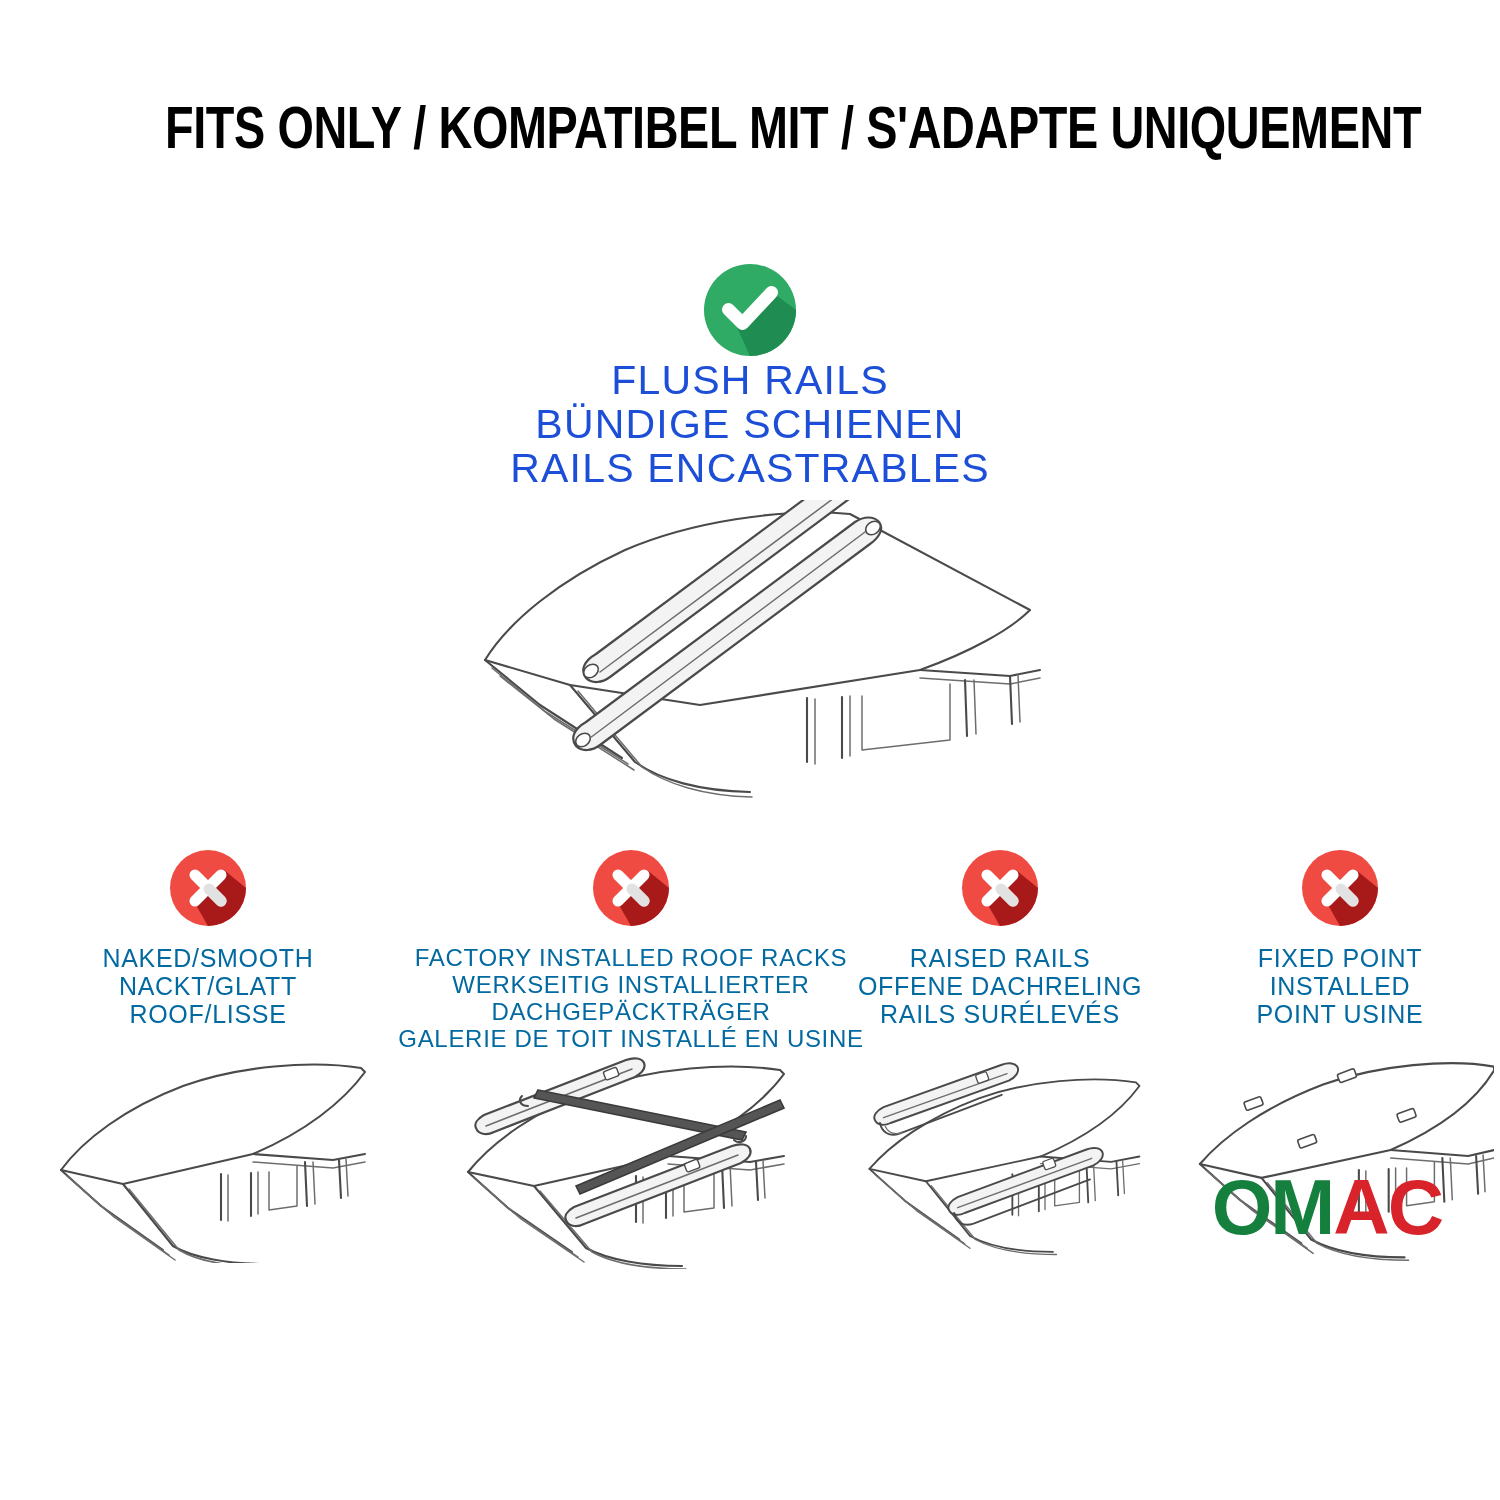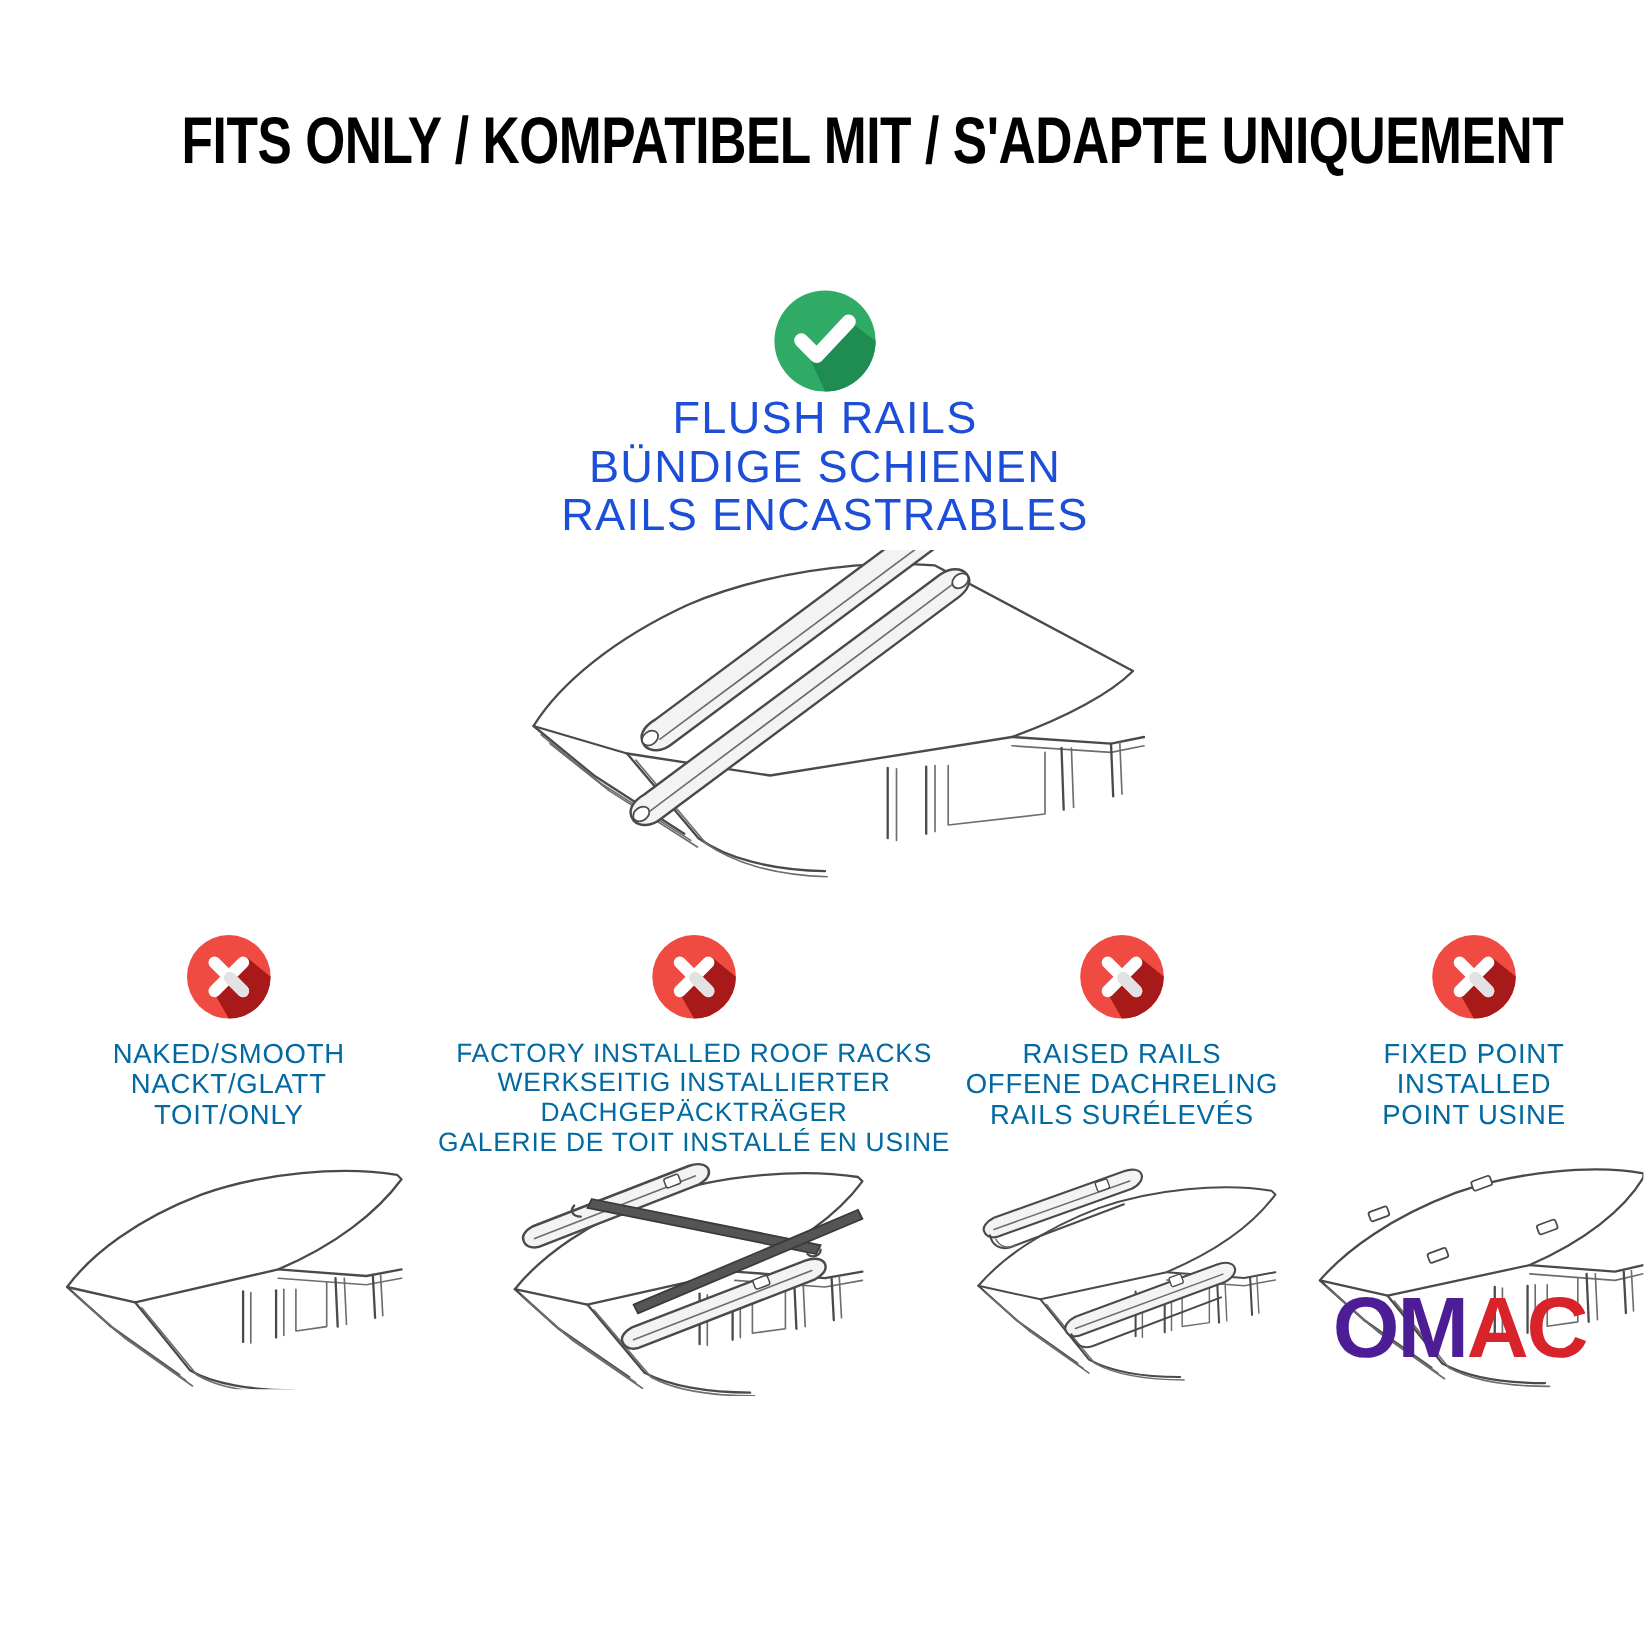--- a/index.html
+++ b/index.html
@@ -67,21 +67,21 @@
     position:absolute;
     left:0;top:848px;width:1500px;height:460px;
   }
   .col{
     position:absolute;
     top:0;
     text-align:center;
   }
   .col.c1{left:38px;width:340px;}
   .col.c2{left:398px;width:466px;}
-  .col.c3{left:850px;width:300px;margin-left:20px;}
+  .col.c3{left:850px;width:300px;}
   .col.c4{left:1186px;width:308px;}
 
   .x-wrap{
     width:80px;height:80px;
     margin:0 auto 16px auto;
   }
   .x-wrap svg{display:block;width:80px;height:80px;}
 
   .col-label div{
     font-size:25px;
@@ -112,21 +112,21 @@
   .logo{
     position:absolute;
     right:58px;bottom:36px;
     font-weight:bold;
     font-size:78px;
     line-height:78px;
     letter-spacing:-2px;
     font-family:"Liberation Sans", sans-serif;
     transform:scaleX(1.0);
   }
-  .logo .om{color:#4c1d95;}
+  .logo .om{color:#15803d;}
   .logo .ac{color:#d8232a;text-align:right;}
 
   .line{fill:none;stroke:#4a4a4a;stroke-width:2.1;stroke-linecap:round;stroke-linejoin:round;}
   .line-thin{fill:none;stroke:#6d6d6d;stroke-width:1.5;stroke-linecap:round;stroke-linejoin:round;}
   .rail{fill:#f3f3f3;stroke:#4a4a4a;stroke-width:2.2;stroke-linejoin:round;stroke-linecap:round;}
   .rail-dark{fill:#555;stroke:#3a3a3a;stroke-width:1.6;}
 </style>
 </head>
 <body>
 
@@ -202,21 +202,21 @@
         <svg viewBox="0 0 80 80" xmlns="http://www.w3.org/2000/svg">
           <circle cx="40" cy="40" r="38" fill="#ef4b42"></circle>
           <path d="M40 78 A38 38 0 0 0 78 40 L56 22 L40 38 L24 50 Z" fill="#a81a1a"></path>
           <path d="M27 27 L53 53 M53 27 L27 53" stroke="#ffffff" stroke-width="11" stroke-linecap="round"></path>
           <path d="M41 41 L53 53" stroke="#e2e2e2" stroke-width="11" stroke-linecap="round"></path>
         </svg>
       </div>
       <div class="col-label">
         <div>NAKED/SMOOTH</div>
         <div>NACKT/GLATT</div>
-        <div>TOIT/ONLY</div>
+        <div>ROOF/LISSE</div>
       </div>
       <div class="col-illus">
         <svg width="330" height="205" viewBox="0 0 330 205" xmlns="http://www.w3.org/2000/svg">
           <path class="line" d="M18,112 C40,82 82,50 140,28 C196,8 268,2 318,10
                    L318,10 L322,14 C300,44 262,74 210,96 L80,126 Z" fill="#ffffff"></path>
           <path class="line" d="M18,112 L58,148 L120,192"></path>
           <path class="line-thin" d="M24,118 L64,153 L126,197"></path>
           <path class="line-thin" d="M31,124 L71,159 L132,202"></path>
           <path class="line" d="M80,126 L130,188 C150,200 186,206 224,206"></path>
           <path class="line-thin" d="M86,131 L136,192 C156,204 190,209 228,209"></path>

